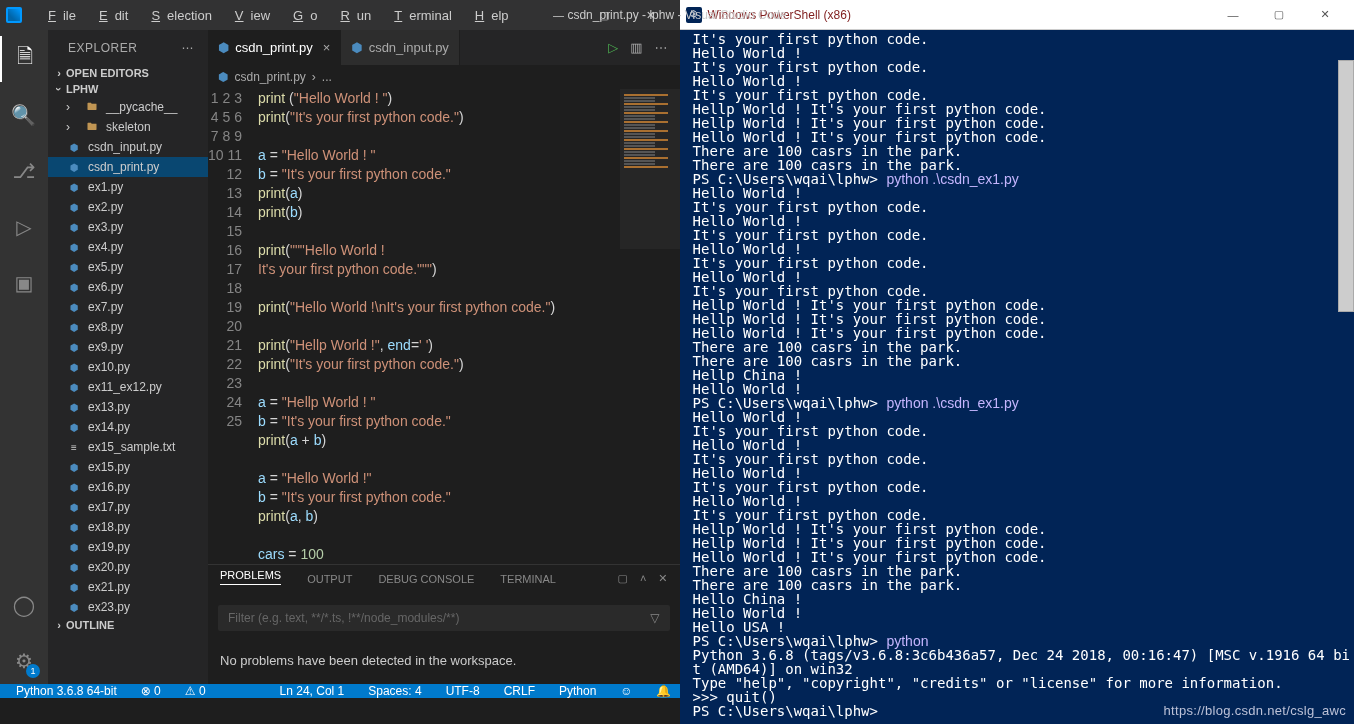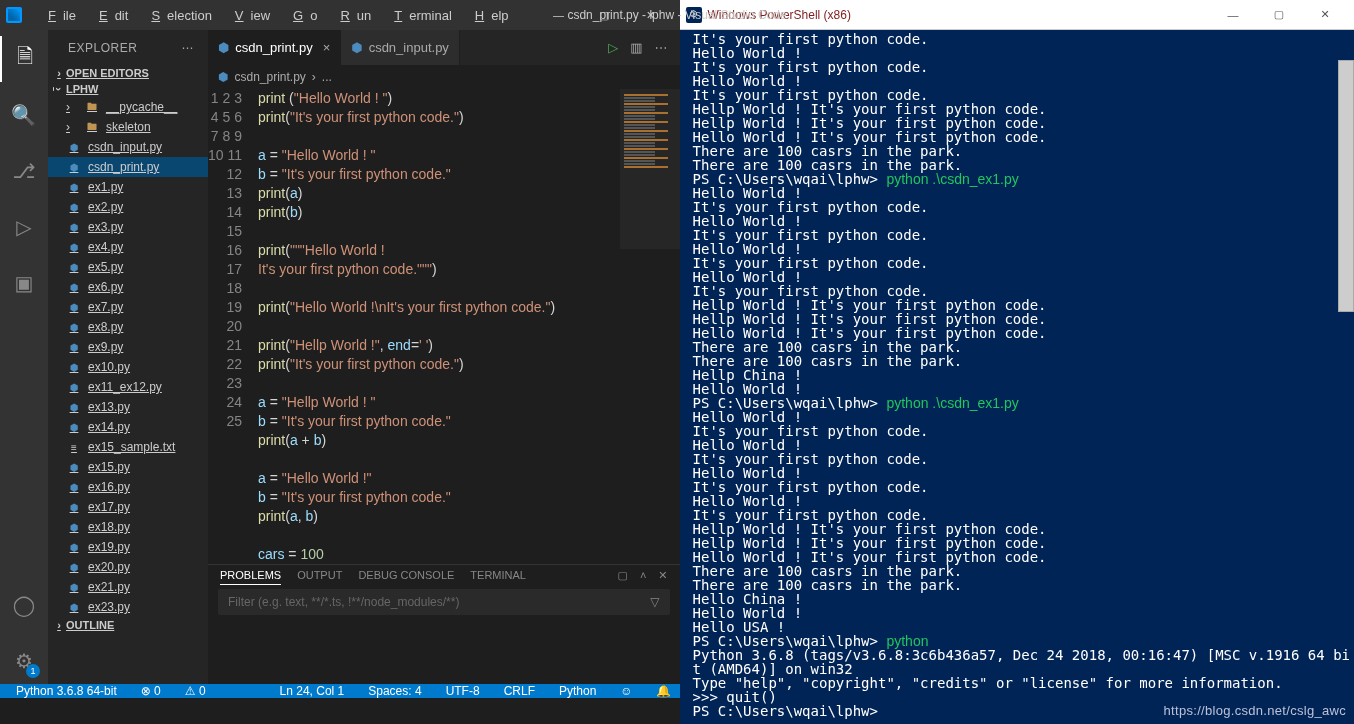--- a/index.html
+++ b/index.html
@@ -16,21 +16,21 @@
 .win-ctrls .btn { width:46px; height:30px; display:flex; align-items:center; justify-content:center; color:#ccc; font-size:11px; }
 .main { flex:1; display:flex; }
 .activity-bar { width:48px; background:#333; display:flex; flex-direction:column; align-items:center; padding-top:6px; gap:10px; }
 .activity-bar .aicon { width:48px; height:46px; display:flex; align-items:center; justify-content:center; color:#888; font-size:20px; position:relative; }
 .activity-bar .aicon.active { color:#fff; border-left:2px solid #fff; }
 .activity-bar .spacer { flex:1; }
 .badge-dot { position:absolute; bottom:6px; right:8px; width:14px; height:14px; border-radius:50%; background:#007acc; color:#fff; font-size:9px; display:flex; align-items:center; justify-content:center; }
 .sidebar { width:160px; background:#252526; display:flex; flex-direction:column; font-size:12px; }
 .sidebar-header { height:35px; display:flex; align-items:center; padding:0 14px 0 20px; color:#aaa; letter-spacing:.5px; }
 .sidebar-header .dots { margin-left:auto; }
-.tree { flex:1; overflow-y:auto;text-decoration:underline; }
+.tree { flex:1; overflow-y:auto; }
 .tree-section { display:flex; align-items:center; padding:2px 6px 2px 4px; color:#ccc; font-weight:600; font-size:11px; }
 .tree-section::before { content:"›"; transform:rotate(90deg); display:inline-block; width:14px; text-align:center; }
 .tree-section.closed::before { transform:none; }
 .tree-item { display:flex; align-items:center; padding:2px 6px 2px 18px; gap:6px; color:#ccc; }
 .tree-item.folder::before { content:"›"; width:12px; display:inline-block; }
 .tree-item.selected { background:#094771; }
 .tree-item .ficon { width:16px; height:16px; display:inline-flex; align-items:center; justify-content:center; font-size:10px; }
 .ficon-py { color:#4b8bbe; }
 .ficon-txt { color:#ccc; }
 .ficon-folder { color:#c09553; }
@@ -49,38 +49,38 @@
 .minimap { position:absolute; right:0; top:0; width:60px; height:160px; background:rgba(60,60,60,.3); font-size:1px; line-height:2px; padding:4px; color:#666; }
 .minimap .mini-line { height:2px; margin:1px 0; background:#555; width:60%; }
 .minimap .mini-line.long { width:85%; }
 .minimap .mini-line.str { background:#aa7030; }
 .tok-fn { color:#dcdcaa; }
 .tok-str { color:#ce9178; }
 .tok-var { color:#9cdcfe; }
 .tok-op { color:#d4d4d4; }
 .tok-num { color:#b5cea8; }
 .panel { height:120px; display:flex; flex-direction:column; background:#1e1e1e; border-top:1px solid #333; }
-.panel-tabs { display:flex; gap:16px; padding:4px 12px; font-size:11px; color:#888; align-items:flex-start; }
+.panel-tabs { display:flex; gap:26px; padding:4px 12px; font-size:11px; color:#888; align-items:flex-end; }
 .panel-tabs span.active { color:#fff; border-bottom:1px solid #fff; padding-bottom:3px; }
 .panel-tabs .right { margin-left:auto; display:flex; gap:12px; }
-.panel-filter { margin:0 10px; background:#2a2a2a; height:26px; display:flex; align-items:center; padding:0 10px; color:#666; font-size:12px; border-radius:2px; }
+.panel-filter { margin:16px 10px; background:#2a2a2a; height:26px; display:flex; align-items:center; padding:0 10px; color:#666; font-size:12px; border-radius:2px; }
 .panel-filter .funnel { margin-left:auto; color:#888; }
 .panel-msg { padding:6px 12px; color:#ccc; font-size:13px; }
 .statusbar { height:22px; background:#007acc; display:flex; align-items:center; color:#fff; font-size:12px; }
 .statusbar .s-item { padding:0 8px; display:flex; align-items:center; gap:4px;margin-left:8px; }
 .statusbar .s-right { margin-left:auto; display:flex; }
 .powershell { flex:1; height:724px; display:flex; flex-direction:column; background:#012456; }
 .ps-titlebar { height:30px; background:#fff; display:flex; align-items:center; padding:0 6px; border-bottom:1px solid #ccc; }
 .ps-icon { width:16px; height:16px; background:#012456; border-radius:2px; display:inline-flex; align-items:center; justify-content:center; color:#fff; font-size:9px; margin-right:6px; }
 .ps-title { color:#7f1d1d; font-size:12px; }
 .ps-winctrls { margin-left:auto; display:flex; }
 .ps-winctrls .btn { width:46px; height:30px; display:flex; align-items:center; justify-content:center; color:#555; font-size:11px; }
 .ps-scroll { position:absolute; top:30px; right:0; width:16px; height:252px; background:#cdcdcd; border:1px solid #aaa;}
 .ps-body { flex:1; background:#012456; font-family:"NSimSun","SimSun","Consolas",monospace; font-size:14px; line-height:14px; padding:2px 4px; color:#fff; white-space:pre; overflow:hidden; position:relative;margin-left:9px; }
-.ps-yellow { color:#22c55e; }
+.ps-yellow { color:#c4b5fd; }
 .watermark { position:absolute; right:8px; bottom:6px; color:#dde; font-size:13px; opacity:.85; font-family:sans-serif; letter-spacing:.3px;}
 </style>
 </head>
 <body>
 
 <div class="vscode">
   <div class="titlebar">
     <span class="vscode-logo"></span>
     <div class="menubar" id="menubar">
         <span><span class="menu-accel">F</span>ile</span>
@@ -258,20 +258,21 @@
           <span class="right">
             <span>▢</span>
             <span>˄</span>
             <span>✕</span>
           </span>
         </div>
         <div class="panel-filter">
           <span>Filter (e.g. text, **/*.ts, !**/node_modules/**)</span>
           <span class="funnel">▽</span>
         </div>
+        <div class="panel-msg">No problems have been detected in the workspace.</div>
       </div>
     </div>
   </div>
   <div class="statusbar" id="statusbar">
       <span class="s-item">Python 3.6.8 64-bit</span>
       <span class="s-item">⊗ 0</span>
       <span class="s-item">⚠ 0</span>
       <div class="s-right">
         <span class="s-item">Ln 24, Col 1</span>
         <span class="s-item">Spaces: 4</span>

